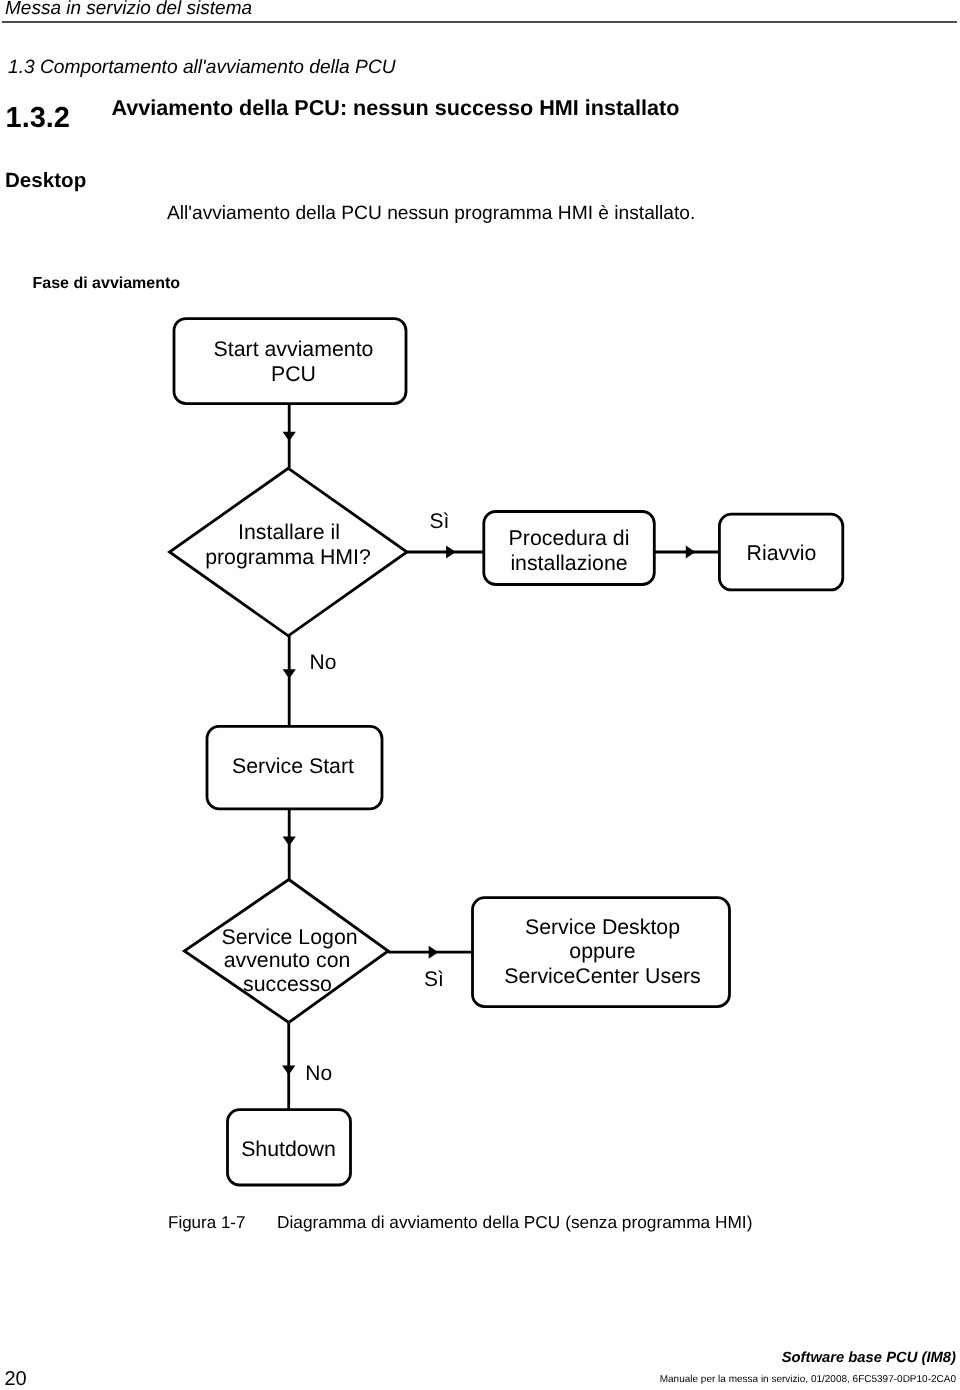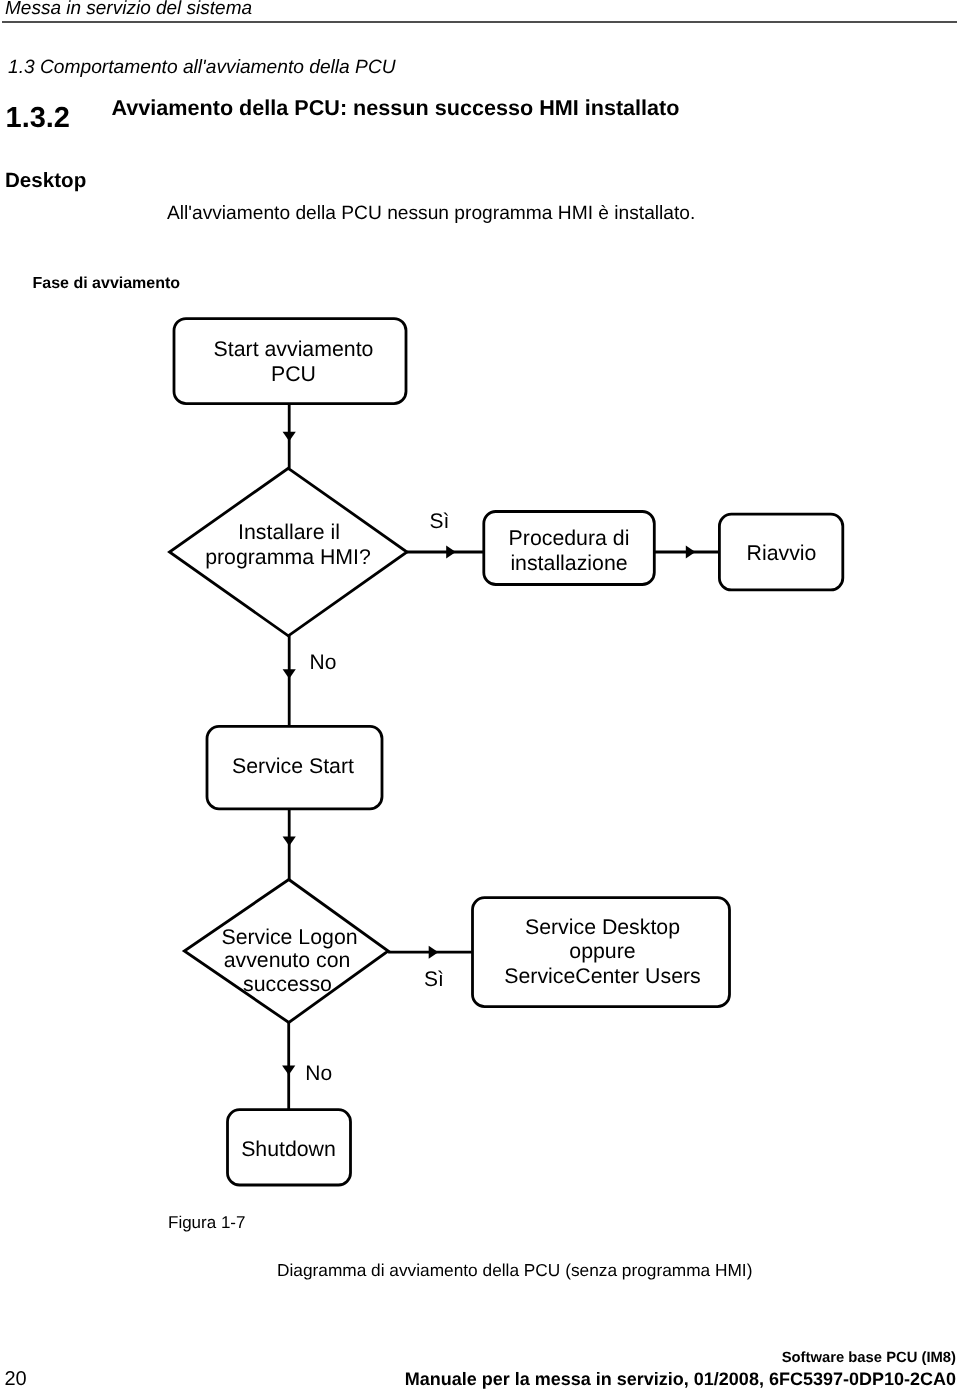--- a/index.html
+++ b/index.html
@@ -13,24 +13,24 @@
   .lbl-premesse{position:absolute;left:5px;top:170px;font-size:20.6px;font-weight:bold;line-height:22px;}
   .para-premesse{position:absolute;left:167px;top:203px;font-size:19.2px;line-height:22px;white-space:nowrap;}
   .lbl-fase{position:absolute;left:4.5px;top:273px;font-size:16px;font-weight:bold;line-height:22px;margin-left:28px;}
   .flow{position:absolute;left:0;top:0;width:960px;height:1390px;}
   .flow .shp{fill:#fff;stroke:#000;stroke-width:2.8;}
   .flow .ln{stroke:#000;stroke-width:2.8;fill:none;}
   .flow .ah{fill:#000;stroke:none;}
   .flow text{font-family:"Liberation Sans",sans-serif;font-size:21.3px;fill:#000;}
   .flow text.lbl{font-size:21px;}
   .fig-num{position:absolute;left:168px;top:1213px;font-size:17px;line-height:19px;text-align:right;}
-  .fig-cap{position:absolute;left:277px;top:1213px;font-size:17.3px;line-height:19px;white-space:nowrap;margin-top:48px;}
+  .fig-cap{position:absolute;left:277px;top:1213px;font-size:17.3px;line-height:19px;white-space:nowrap;}
   .pg-num{position:absolute;left:4.5px;top:1368px;font-size:20px;line-height:22px;}
-  .ft-line1{position:absolute;right:4px;top:1349.5px;font-size:14.8px;font-weight:bold;line-height:17px;white-space:nowrap;}
-  .ft-line2{position:absolute;right:4px;top:1370.5px;font-size:18px;font-weight:bold;line-height:17px;white-space:nowrap;}
+  .ft-line1{position:absolute;right:4px;top:1349.5px;font-size:14.8px;font-weight:bold;line-height:17px;white-space:nowrap;font-style:italic;}
+  .ft-line2{position:absolute;right:4px;top:1370.5px;font-size:10px;font-weight:normal;line-height:17px;white-space:nowrap;}
 </style>
 </head>
 <body>
 
 <div class="page">
   <div class="hdr1">Messa in servizio del sistema</div>
   <div class="hdr-rule"></div>
   <div class="hdr2">1.3 Comportamento all'avviamento della PCU</div>
 
   <div class="sec-num">1.3.2</div>

